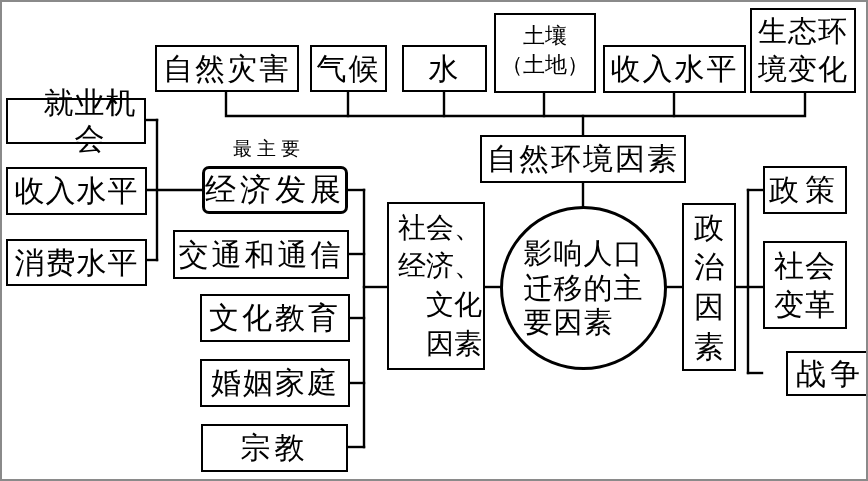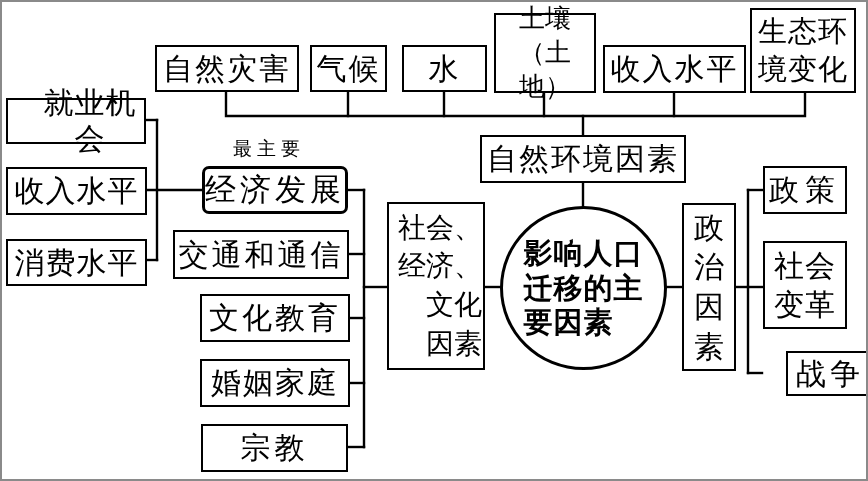--- a/index.html
+++ b/index.html
@@ -37,31 +37,30 @@
     font-size: 30px;
     letter-spacing: 2px;
     line-height: 1.2;
     white-space: pre-line;
     z-index: 2;
   }
   .node.bold-border { border-width: 3px; }
   .node.circle {
     border-radius: 50%;
     border-width: 3px;
-    font-weight: bold;
   }
   .node.circle .inner {
     text-align: left;
     font-size: 29px;
     line-height: 1.2;
     letter-spacing: 1px;
     white-space: pre-line;
   }
   .node.vtext { line-height: 1.32; letter-spacing: 0; }
-  .node.small { font-size: 26px; letter-spacing: 0; line-height: 1.3; }
+  .node.small { font-size: 22px; letter-spacing: 0; line-height: 1.3; font-family: Liberation Mono, monospace; }
   .node.twoline { line-height: 1.3; letter-spacing: 1px; }
   .node.leftalign {
     font-size: 28px;
     line-height: 1.38;
     letter-spacing: 0;
     justify-content: flex-start;
     text-align: left;
     padding-left: 9px;
   }
   .floating-note {

